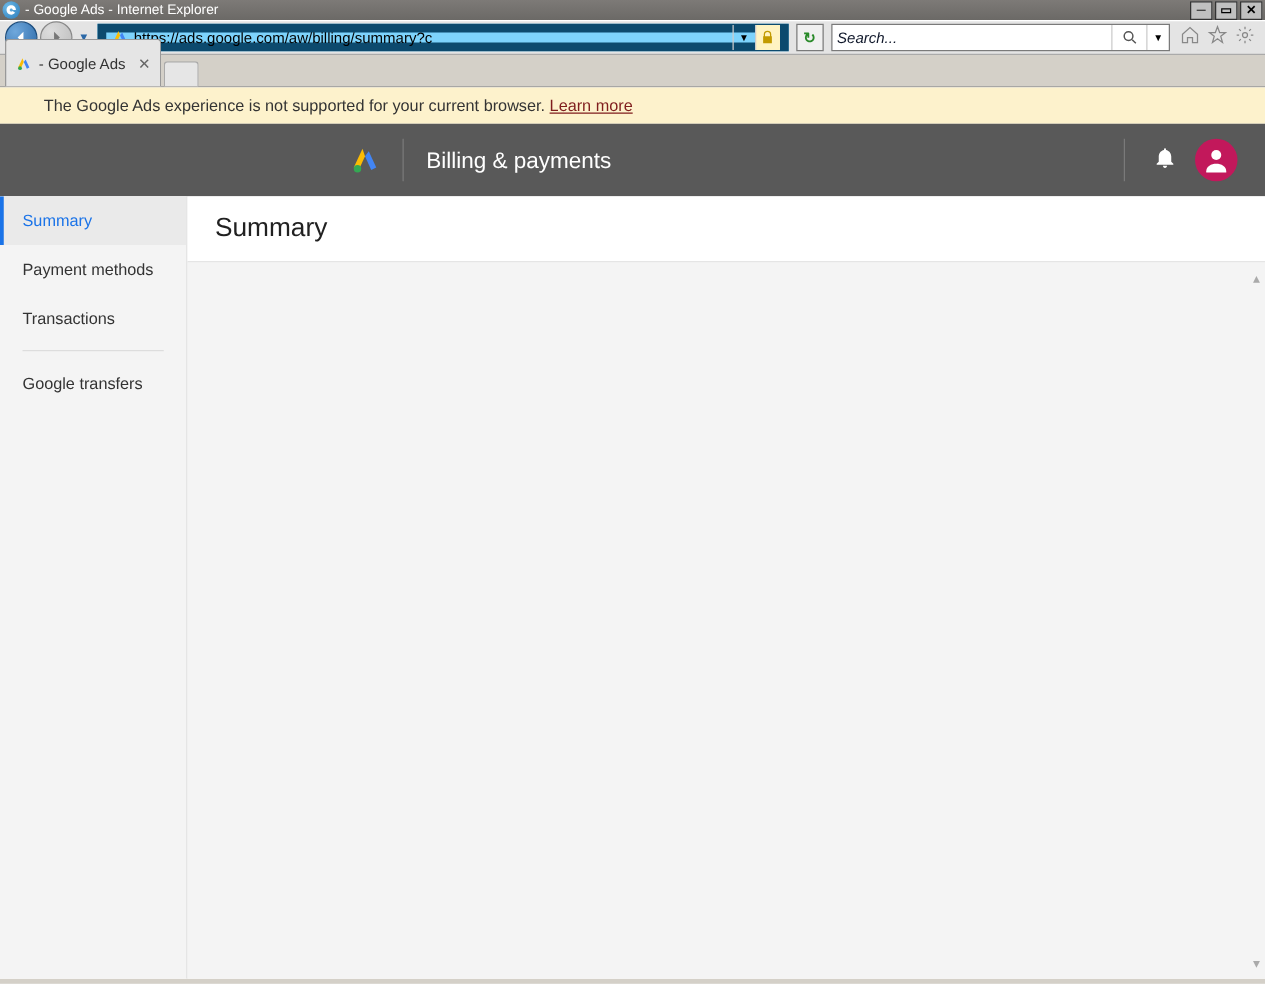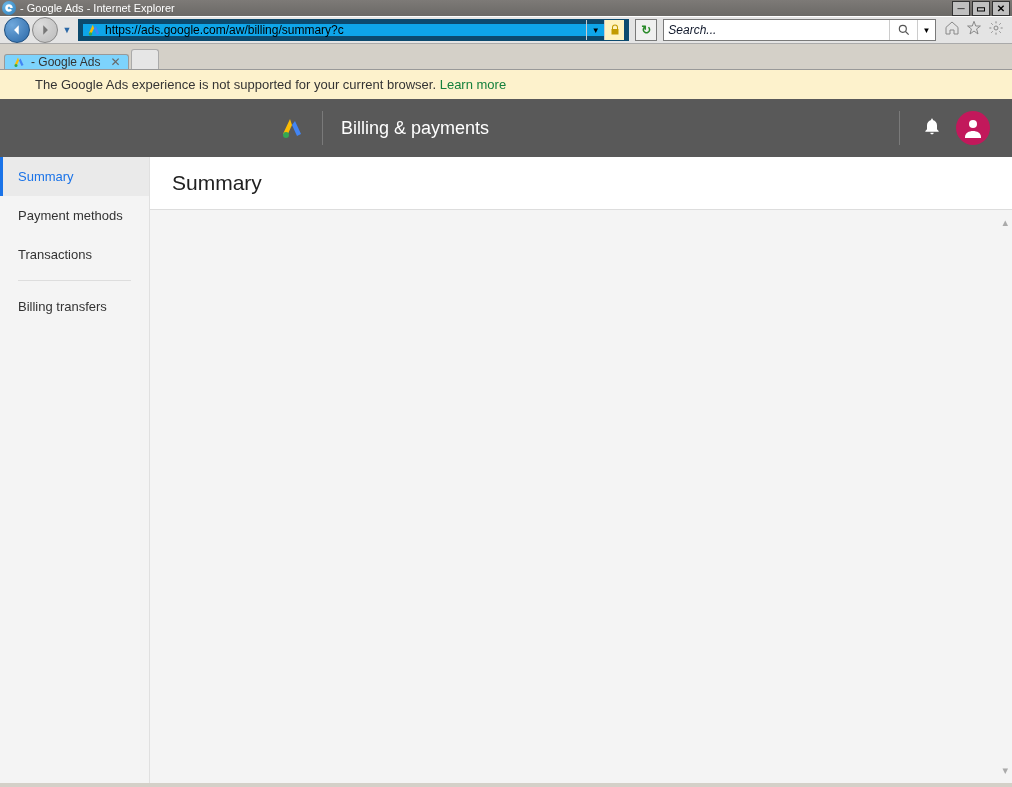--- a/index.html
+++ b/index.html
@@ -13,44 +13,44 @@
 .win-btns{display:flex;gap:2px;}
 .win-btn{width:18px;height:15px;background:#c0c0c0;border:1px solid #333;display:flex;align-items:center;justify-content:center;font-size:10px;cursor:default;color:#000;font-weight:bold;}
 
 
 .addrbar{height:28px;background:#e4e4e4;display:flex;align-items:center;padding:2px 4px;border-top:1px solid #fff;border-bottom:1px solid #aaa;}
 .navbtn{width:26px;height:26px;border-radius:50%;background:radial-gradient(circle at 30% 30%,#6fa8dc,#2b68a7);border:1px solid #1c4d7d;display:flex;align-items:center;justify-content:center;margin-right:2px;cursor:pointer;}
 .navbtn svg{width:14px;height:14px;fill:#fff;}
 .fwdbtn{background:radial-gradient(circle at 30% 30%,#ddd,#bbb);border-color:#888;}
 .fwdbtn svg{fill:#777;}
 .dd-arrow{width:14px;height:24px;display:flex;align-items:center;justify-content:center;color:#2b68a7;font-size:9px;cursor:pointer;}
-.urlbox{flex:2;height:22px;background:#0ea5e9;border:5px solid #0c4a6e;display:flex;align-items:center;font-size:12px;margin:0 4px;}
+.urlbox{flex:2;height:22px;background:#7dd3fc;border:7px solid #0c4a6e;display:flex;align-items:center;font-size:12px;margin:0 4px;}
 .urlbox .favicon{margin:0 4px;}
 .urlbox span.addr{flex:1;white-space:nowrap;overflow:hidden;}
 .drop{width:18px;height:20px;display:flex;align-items:center;justify-content:center;font-size:8px;color:#000;cursor:pointer;border-left:1px solid #ccc;}
 .lock{width:20px;height:20px;background:#fff3c2;display:flex;align-items:center;justify-content:center;border-left:1px solid #ccc;}
 .refresh{width:22px;height:22px;border:1px solid #7a7a7a;background:#f0f0f0;display:flex;align-items:center;justify-content:center;margin-left:2px;cursor:pointer;color:#2a8a2a;font-size:12px;font-weight:bold;}
 .searchbox{flex:1;height:22px;background:#fff;border:1px solid #7a7a7a;display:flex;align-items:center;margin-left:6px;}
 .searchbox span.ph{color:#0f172a;font-size:12px;font-style:italic;padding-left:4px;flex:1;}
 .searchbox .magbox{width:28px;height:20px;border-left:1px solid #ccc;display:flex;align-items:center;justify-content:center;}
 .toolicons{display:flex;gap:6px;margin-left:8px;margin-right:4px;}
 .toolicons span{color:#777;cursor:pointer;}
 .toolicons svg{width:16px;height:16px;stroke:#888;fill:none;stroke-width:1.5;}
 
 
 .tabrow{height:26px;background:#d4d0c8;display:flex;align-items:flex-end;padding-left:4px;border-bottom:1px solid #999;}
-.tab{height:15px;background:#7dd3fc;border:1px solid #999;border-bottom:none;border-radius:3px 3px 0 0;display:flex;align-items:center;padding:0 8px;font-size:12px;color:#333;margin-right:2px;cursor:pointer;}
+.tab{height:38px;background:#e5e5e5;border:1px solid #999;border-bottom:none;border-radius:3px 3px 0 0;display:flex;align-items:center;padding:0 8px;font-size:12px;color:#333;margin-right:2px;cursor:pointer;}
 .tab .favicon{margin-right:6px;}
 .tab .close{margin-left:10px;color:#666;font-size:12px;}
 .newtab{width:28px;height:20px;background:#e6e6e6;border:1px solid #aaa;border-bottom:none;border-radius:3px 3px 0 0;cursor:pointer;}
 
 
 .page{height:713px;background:#fff;display:flex;flex-direction:column;}
 .banner{background:#fdf2cc;color:#343434;font-size:13px;padding:7px 35px;}
-.banner a{color:#15803d;cursor:pointer;}
+.banner a{color:#7f1d1d;text-decoration:underline;cursor:pointer;}
 .toolbar{background:#595959;height:58px;display:flex;align-items:center;color:#fff;}
 .toolbar .logo{margin-left:280px;width:24px;}
 .toolbar .vdiv{width:1px;height:34px;background:#7a7a7a;margin:0 18px;}
 .toolbar h2{font-size:18px;font-weight:400;}
 .toolbar .spacer{flex:1;}
 .toolbar .vdiv2{width:1px;height:34px;background:#7a7a7a;margin:0 22px;}
 .bell{cursor:pointer;}
 .avatar{width:34px;height:34px;border-radius:50%;background:#c2185b;display:flex;align-items:center;justify-content:center;margin:0 22px 0 14px;cursor:pointer;}
 .avatar svg{fill:#fff;width:24px;height:24px;}
 
@@ -186,21 +186,21 @@
         </svg>
     </div>
   </div>
 
   <div class="pagebody">
     <div class="sidebar">
       <div class="side-item active">Summary</div>
       <div class="side-item">Payment methods</div>
       <div class="side-item">Transactions</div>
       <hr class="side-hr">
-      <div class="side-item">Billing transfers</div>
+      <div class="side-item">Google transfers</div>
     </div>
     <div class="main">
       <div class="main-header">Summary</div>
       <div class="main-body">
         <span class="scroll-arrow sa-up">▴</span>
         <span class="scroll-arrow sa-dn">▾</span>
       </div>
     </div>
   </div>
 </div>

